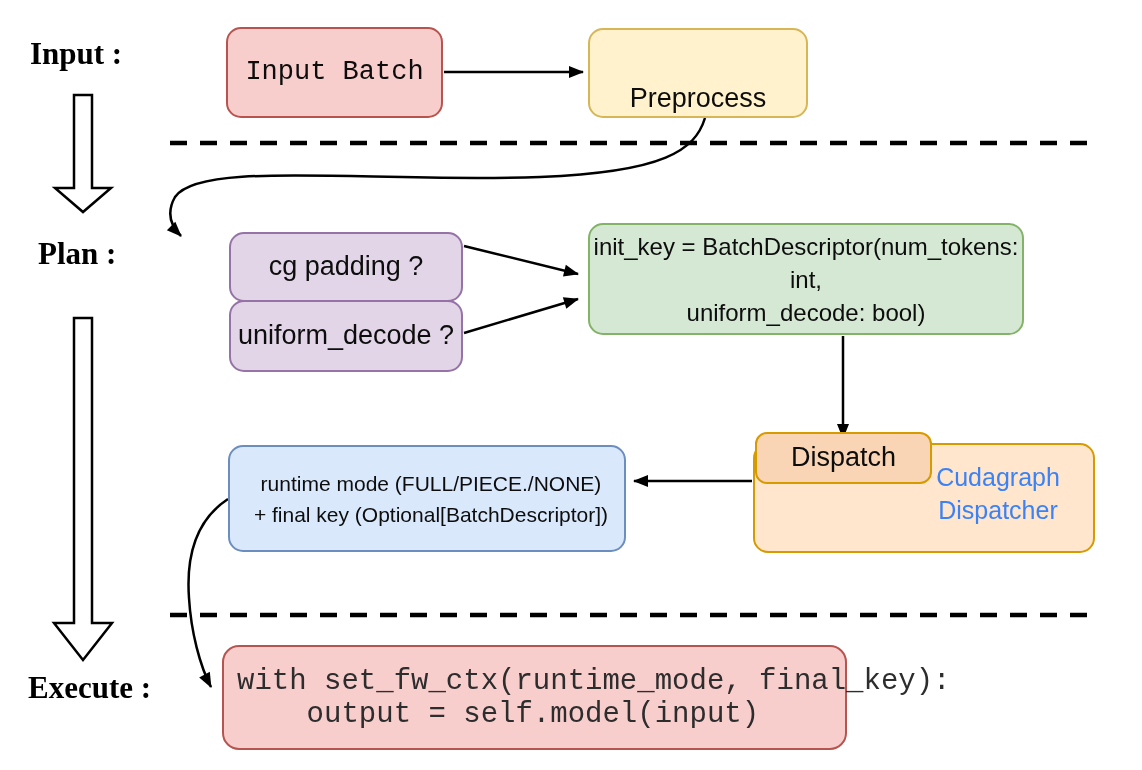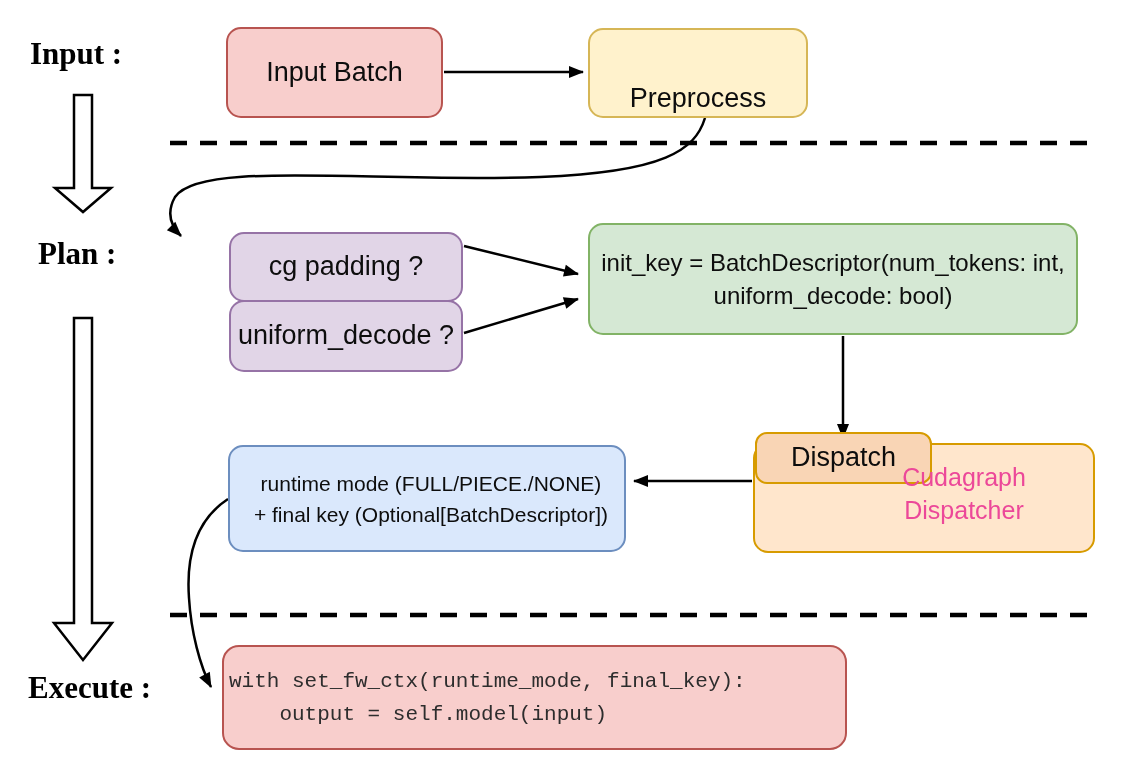--- a/index.html
+++ b/index.html
@@ -17,46 +17,46 @@
     font-family:Liberation Serif, serif;
   }
   .node {
     position:absolute; box-sizing:border-box;
     border:2px solid; border-radius:15px;
     display:flex; flex-direction:column;
     align-items:center; justify-content:center;
     text-align:center; color:#0d0d0d; line-height:1.25;
   }
   .node span { display:block; }
-  .red    { background:var(--red-fill);    border-color:var(--red-stroke); }
+  .red    { background:var(--red-fill);    border-color:var(--red-stroke);font-family:Liberation Mono, monospace; }
   .yellow { background:var(--yellow-fill); border-color:var(--yellow-stroke);justify-content:flex-end; }
   .purple { background:var(--purple-fill); border-color:var(--purple-stroke); }
   .green  { background:var(--green-fill);  border-color:var(--green-stroke); }
   .blue   { background:var(--blue-fill);   border-color:var(--blue-stroke);padding-left:8px; }
   .orange { background:var(--orange-fill); border-color:var(--orange-stroke); }
   .peach  { background:var(--peach-fill);  border-color:var(--orange-stroke); }
 
   .n-input-batch { left:226px; top:27px;  width:217px; height:91px; font-size:27px; }
   .n-preprocess  { left:588px; top:28px;  width:220px; height:90px; font-size:27px; }
   .n-cg-padding  { left:229px; top:212px; width:234px; height:70px; font-size:27px;margin-top:20px; }
   .n-uniform     { left:229px; top:300px; width:234px; height:72px; font-size:27px;justify-content:center; }
-  .n-init-key    { left:588px; top:223px; width:490px; height:112px; font-size:24px; line-height:33px; }
+  .n-init-key    { left:588px; top:223px; width:436px; height:112px; font-size:24px; line-height:33px; }
   .n-dispatcher  { left:753px; top:443px; width:342px; height:110px; }
   .n-dispatch    { left:755px; top:432px; width:177px; height:52px; font-size:27px; border-radius:12px; }
   .n-runtime     { left:228px; top:445px; width:398px; height:107px; font-size:21px; line-height:31px; }
   .n-code {
     left:222px; top:645px; width:625px; height:105px;
-    font-family:"Liberation Mono", monospace; font-size:21px; line-height:33px;
-    align-items:flex-start; text-align:left; padding-left:5px; color:#2d2d2d;
+    font-family:"Liberation Mono", monospace; font-size:29px; line-height:33px;
+    align-items:flex-start; text-align:left; padding-left:13px; color:#2d2d2d;
     border-radius:17px;
   }
   .n-code span { white-space:pre; }
   .dispatcher-text {
-    position:absolute; left:884px; top:461px; width:160px;
-    font-size:25px; line-height:33px; text-align:center; color:#ec4899;
+    position:absolute; left:918px; top:461px; width:160px;
+    font-size:25px; line-height:33px; text-align:center; color:#3b82f6;
   }
   .l-input   { left:30px; top:36px;  }
   .l-plan    { left:38px; top:236px; }
   .l-execute { left:28px; top:670px; }
 </style>
 </head>
 <body>
 
 <div class="canvas">
 

